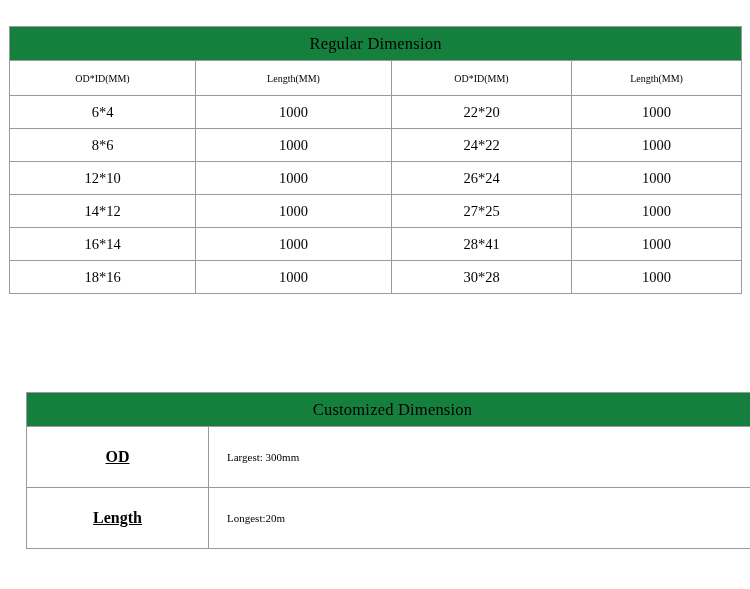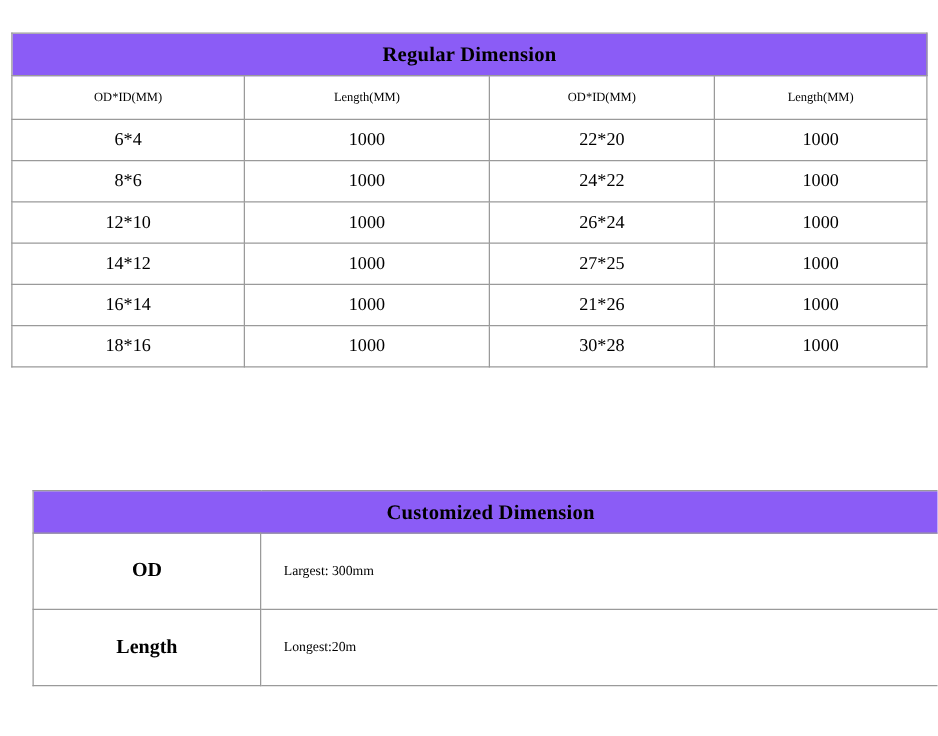--- a/index.html
+++ b/index.html
@@ -37,22 +37,22 @@
     width: 732px;
   }
   td, th {
     border: 1px solid #9a9a9a;
     text-align: center;
     vertical-align: middle;
     font-size: 15px;
     padding: 0;
   }
   .title-cell {
-    background: #8b5cf6;
-    font-weight: bold;
+    background: #15803d;
+    font-weight: normal;
     font-size: 16.5px;
     height: 33px;
     letter-spacing: 0.2px;
   }
   .head-cell {
     height: 34px;
     font-size: 10px;
     font-weight: normal;
   }
   .data-cell {
@@ -63,20 +63,21 @@
   .col-b { width: 196px; }
   .col-c { width: 180px; }
   .col-d { width: 170px; }
 
   .custom-label {
     width: 182px;
     height: 60px;
     font-weight: bold;
     font-size: 16px;
     text-align: center;
+    text-decoration: underline;
   }
   .custom-value {
     height: 60px;
     font-size: 11px;
     text-align: left;
     padding-left: 18px;
   }
   .empty-cell { }
 </style>
 </head>
@@ -122,21 +123,21 @@
       </tr>
       <tr>
         <td class="data-cell">14*12</td>
         <td class="data-cell">1000</td>
         <td class="data-cell">27*25</td>
         <td class="data-cell">1000</td>
       </tr>
       <tr>
         <td class="data-cell">16*14</td>
         <td class="data-cell">1000</td>
-        <td class="data-cell">21*26</td>
+        <td class="data-cell">28*41</td>
         <td class="data-cell">1000</td>
       </tr>
       <tr>
         <td class="data-cell">18*16</td>
         <td class="data-cell">1000</td>
         <td class="data-cell">30*28</td>
         <td class="data-cell">1000</td>
       </tr>
     </tbody>
   </table>

